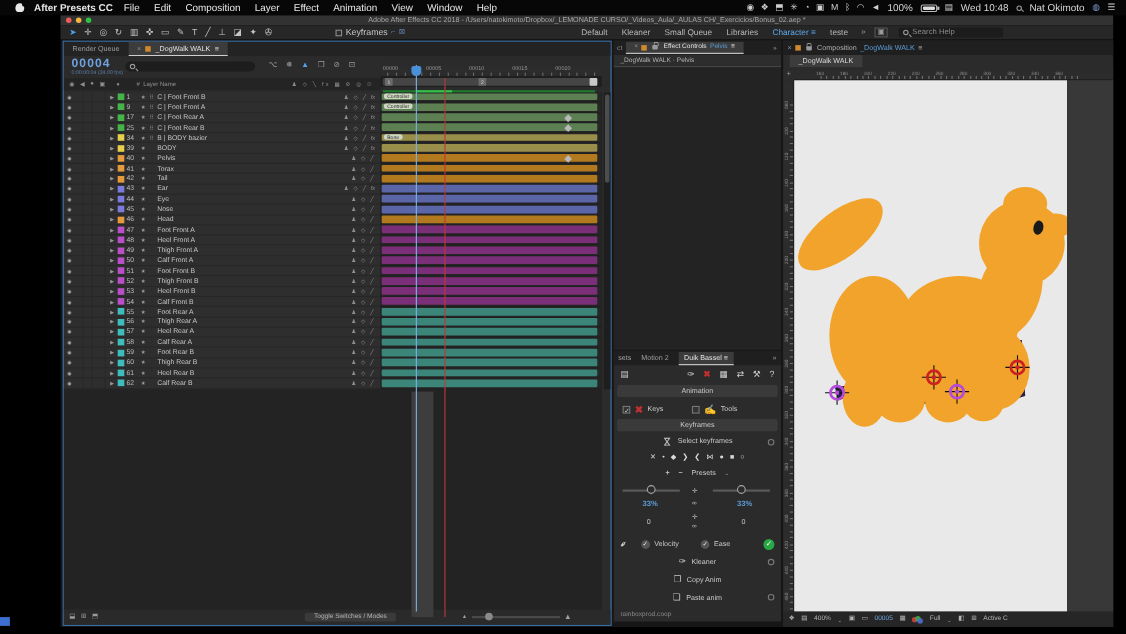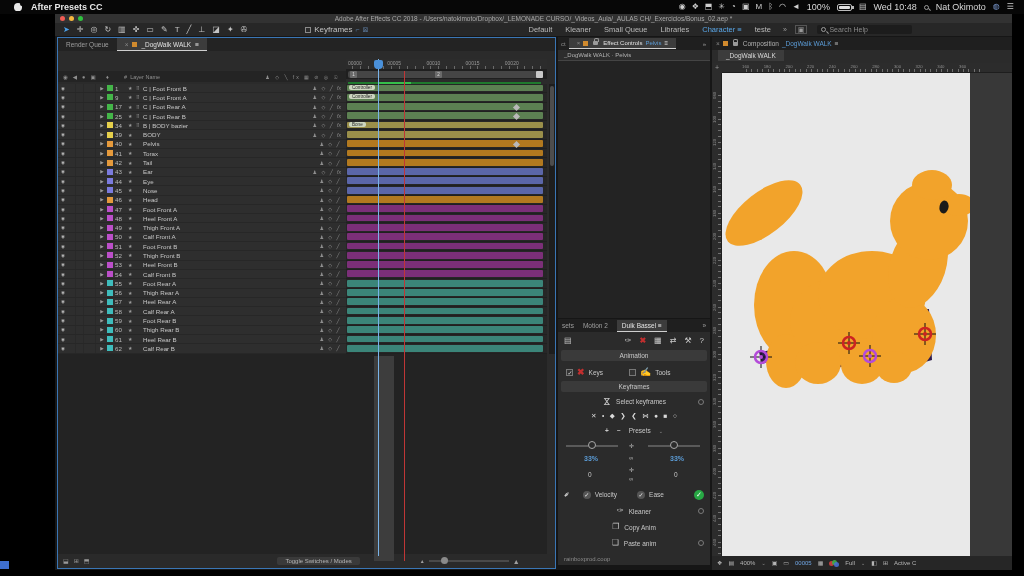--- a/index.html
+++ b/index.html
@@ -160,20 +160,31 @@
   #desk-bottom { left:0; top:570px; width:1024px; height:6px; background:#000; }
 </style>
 </head>
 <body>
 
 <div id="root">
 
   <div class="abs" id="menubar">
     <span id="apple"></span>
     <span id="mb-app">After Presets CC</span>
+    <span id="menus">
+        <span>File</span>
+        <span>Edit</span>
+        <span>Composition</span>
+        <span>Layer</span>
+        <span>Effect</span>
+        <span>Animation</span>
+        <span>View</span>
+        <span>Window</span>
+        <span>Help</span>
+      </span>
     <span id="mb-right">
       <span id="mb-status-icons" style="display:flex;gap:6px;">
           <span class="icon">◉</span>
           <span class="icon">❖</span>
           <span class="icon">⬒</span>
           <span class="icon">✳</span>
           <span class="icon">◔</span>
           <span class="icon">▣</span>
           <span class="icon">M</span>
           <span class="icon">ᛒ</span>
@@ -245,20 +256,35 @@
           <span>Render Queue</span>
         </span>
       <span class="ptab active">
         <span style="color:#8a8a8a;">×</span>
         <span class="sq-org"></span>
         <span>_DogWalk WALK</span>
         <span>≡</span>
       </span>
     </div>
 
+    <div id="tl-ctl">
+      <span id="tc-big">00004</span>
+      <span id="tc-sub">0:00:00:04 (24.00 fps)</span>
+      <span id="tl-search">
+          <span class="mag"></span>
+        </span>
+      <span id="tl-hdr-icons">
+        <span class="icon">⌥</span>
+        <span class="icon">❅</span>
+        <span class="icon blue">▲</span>
+        <span class="icon">❐</span>
+        <span class="icon">⊘</span>
+        <span class="icon">⊡</span>
+      </span>
+    </div>
 
     <div id="tl-cols">
       <span id="av-icons">
         <span>◉</span>
         <span>◀</span>
         <span>●</span>
         <span>▣</span>
       </span>
       <span style="width:18px;">♦</span>
       <span id="col-num"><span>#</span>&nbsp;&nbsp;<span>Layer Name</span></span>

